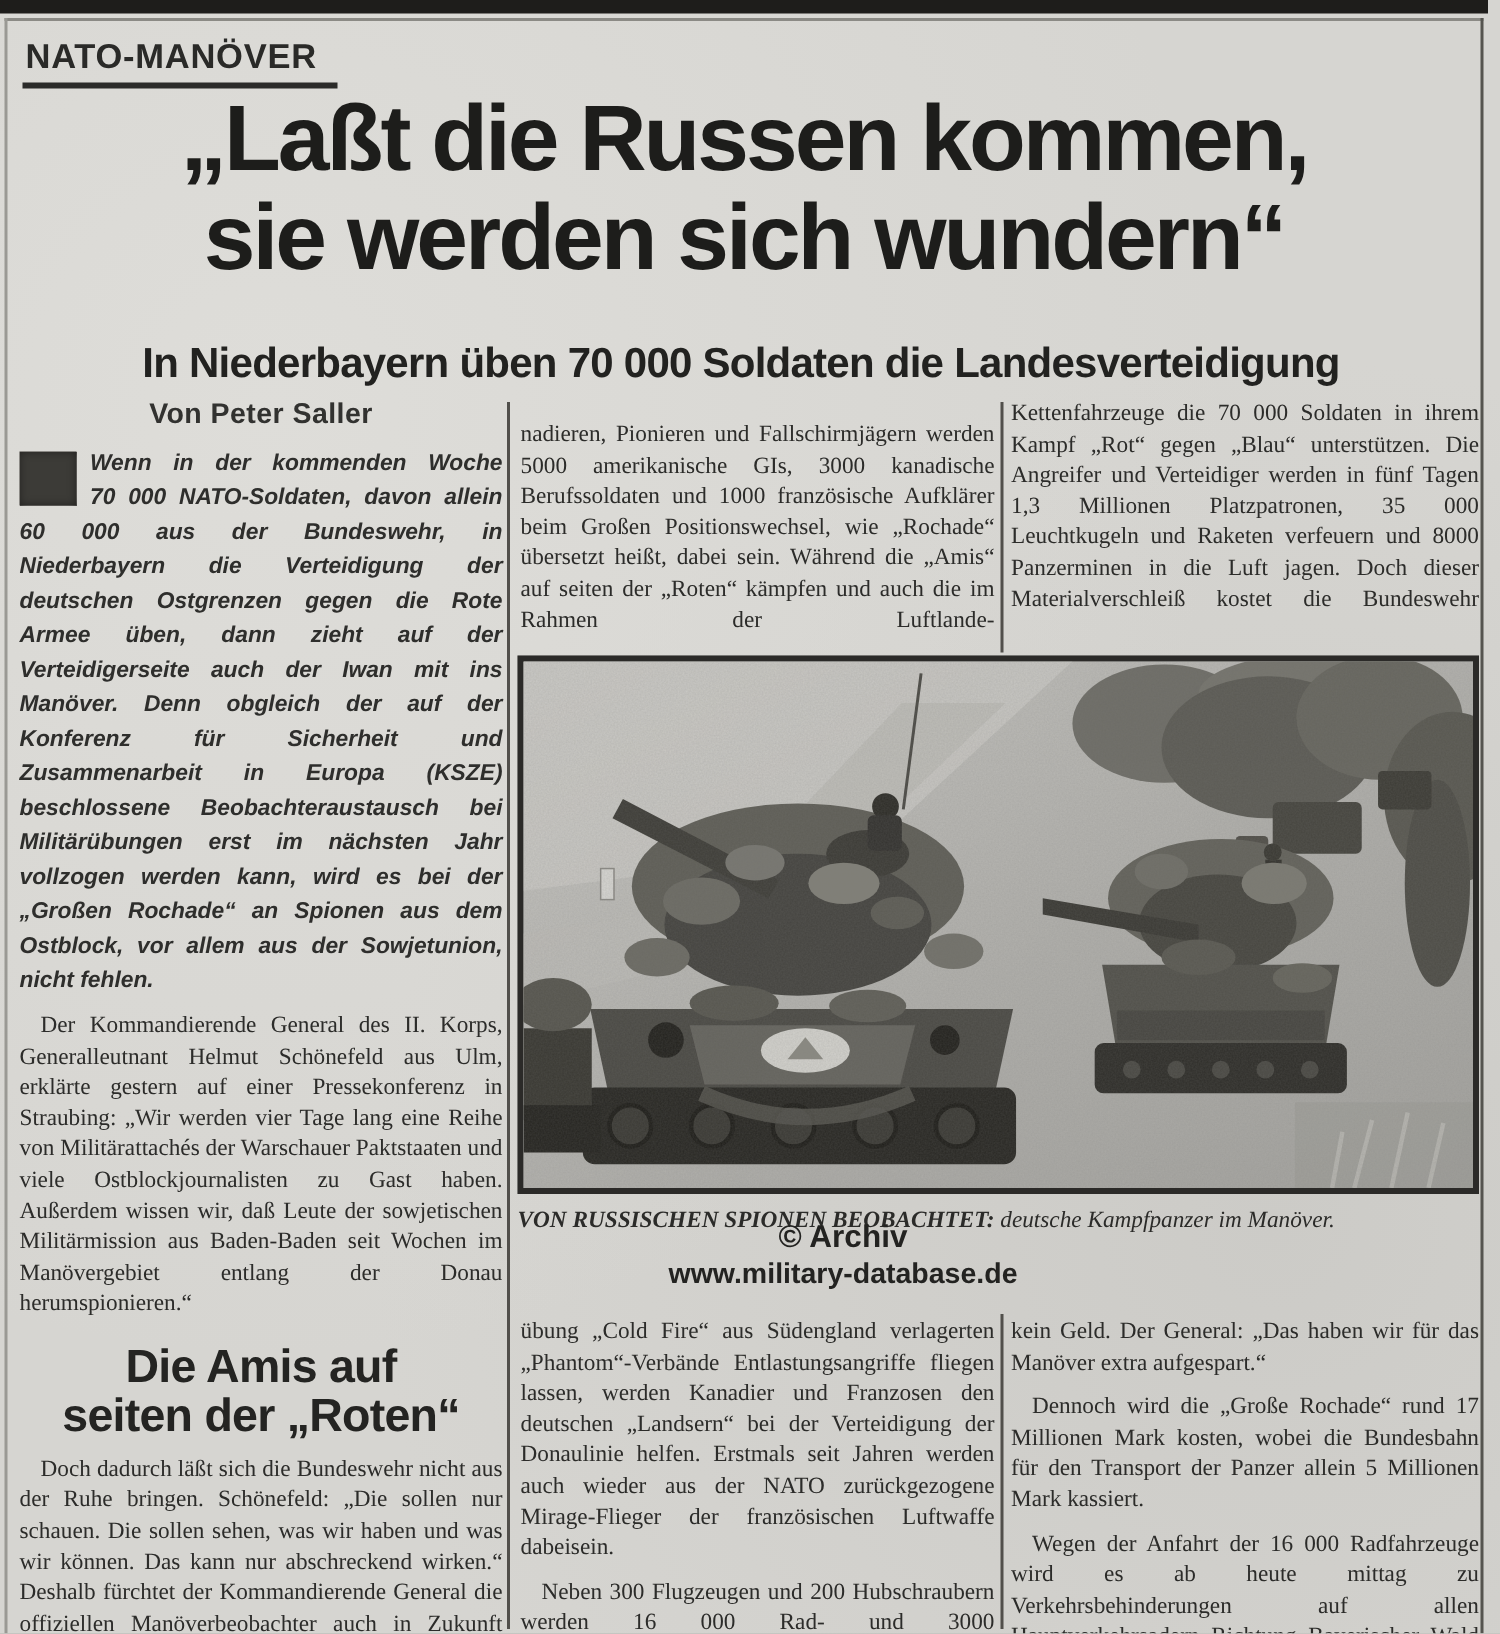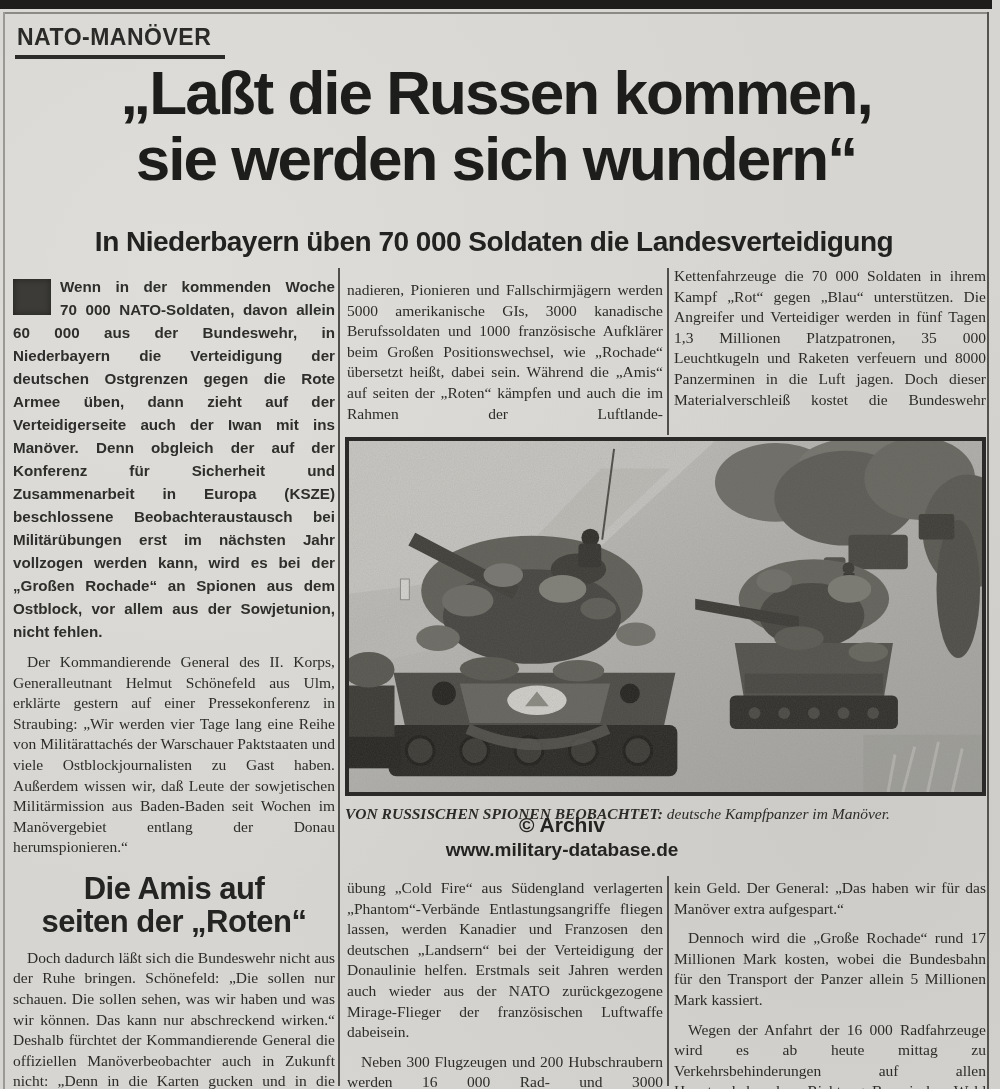--- a/index.html
+++ b/index.html
@@ -45,21 +45,21 @@
   }
   p.body{
     margin:0;margin-top:9px;font-size:15.5px;line-height:20.6px;
     text-align:justify;color:#2c2c2a;
   }
   p.first{margin-top:0;}
   .indent{text-indent:14px;}
   .jlast{text-align-last:justify;}
   p.lead{
     margin:9px 0 0 0;font-family:"Liberation Sans", sans-serif;font-weight:bold;
-    font-size:15.2px;line-height:23px;text-align:justify;color:#2e2e2c;
+    font-size:15.2px;line-height:23px;text-align:justify;color:#2e2e2c;font-style:italic;
   }
   .dropblock{
     float:left;width:38px;height:36px;background:#3c3b37;
     margin:4px 9px 3px 0;
     box-shadow:inset 0 0 6px #232220;
   }
   .crosshead{
     margin-top:14px;font-family:"Liberation Sans", sans-serif;font-weight:bold;
     font-size:31px;line-height:1.08;letter-spacing:-.5px;color:#242422;text-align:center;
   }
@@ -102,20 +102,21 @@
 
   <div class="abs kicker">NATO-MANÖVER</div>
 
   <div class="abs subhead">In Niederbayern üben 70&nbsp;000 Soldaten die Landesverteidigung</div>
 
   <div class="abs rule rule-a"></div>
   <div class="abs rule rule-b1"></div>
   <div class="abs rule rule-b2"></div>
 
   <div class="abs col col1">
+    <div class="byline">Von Peter Saller</div>
     <p class="lead"><span class="dropblock"></span><span>Wenn in der kommenden Woche 70&nbsp;000 NATO-Soldaten, davon allein 60&nbsp;000 aus der Bundeswehr, in Niederbayern die Verteidigung der deutschen Ostgrenzen gegen die Rote Armee üben, dann zieht auf der Verteidigerseite auch der Iwan mit ins Manöver. Denn obgleich der auf der Konferenz für Sicherheit und Zusammenarbeit in Europa (KSZE) beschlossene Beobachteraustausch bei Militärübungen erst im nächsten Jahr vollzogen werden kann, wird es bei der „Großen Rochade“ an Spionen aus dem Ostblock, vor allem aus der Sowjetunion, nicht fehlen.</span></p>
     <p class="body indent">Der Kommandierende General des II. Korps, Generalleutnant Helmut Schönefeld aus Ulm, erklärte gestern auf einer Pressekonferenz in Straubing: „Wir werden vier Tage lang eine Reihe von Militärattachés der Warschauer Paktstaaten und viele Ostblockjournalisten zu Gast haben. Außerdem wissen wir, daß Leute der sowjetischen Militärmission aus Baden-Baden seit Wochen im Manövergebiet entlang der Donau herumspionieren.“</p>
     <div class="crosshead">
       <div>Die Amis auf</div>
       <div>seiten der „Roten“</div>
     </div>
     <p class="body indent">Doch dadurch läßt sich die Bundeswehr nicht aus der Ruhe bringen. Schönefeld: „Die sollen nur schauen. Die sollen sehen, was wir haben und was wir können. Das kann nur abschreckend wirken.“ Deshalb fürchtet der Kommandierende General die offiziellen Manöverbeobachter auch in Zukunft nicht: „Denn in die Karten gucken und in die Karten gucken lassen sind zwei Paar Schuhe“, meinte Schönefeld selbstsicher.</p>
 
   </div>
 

